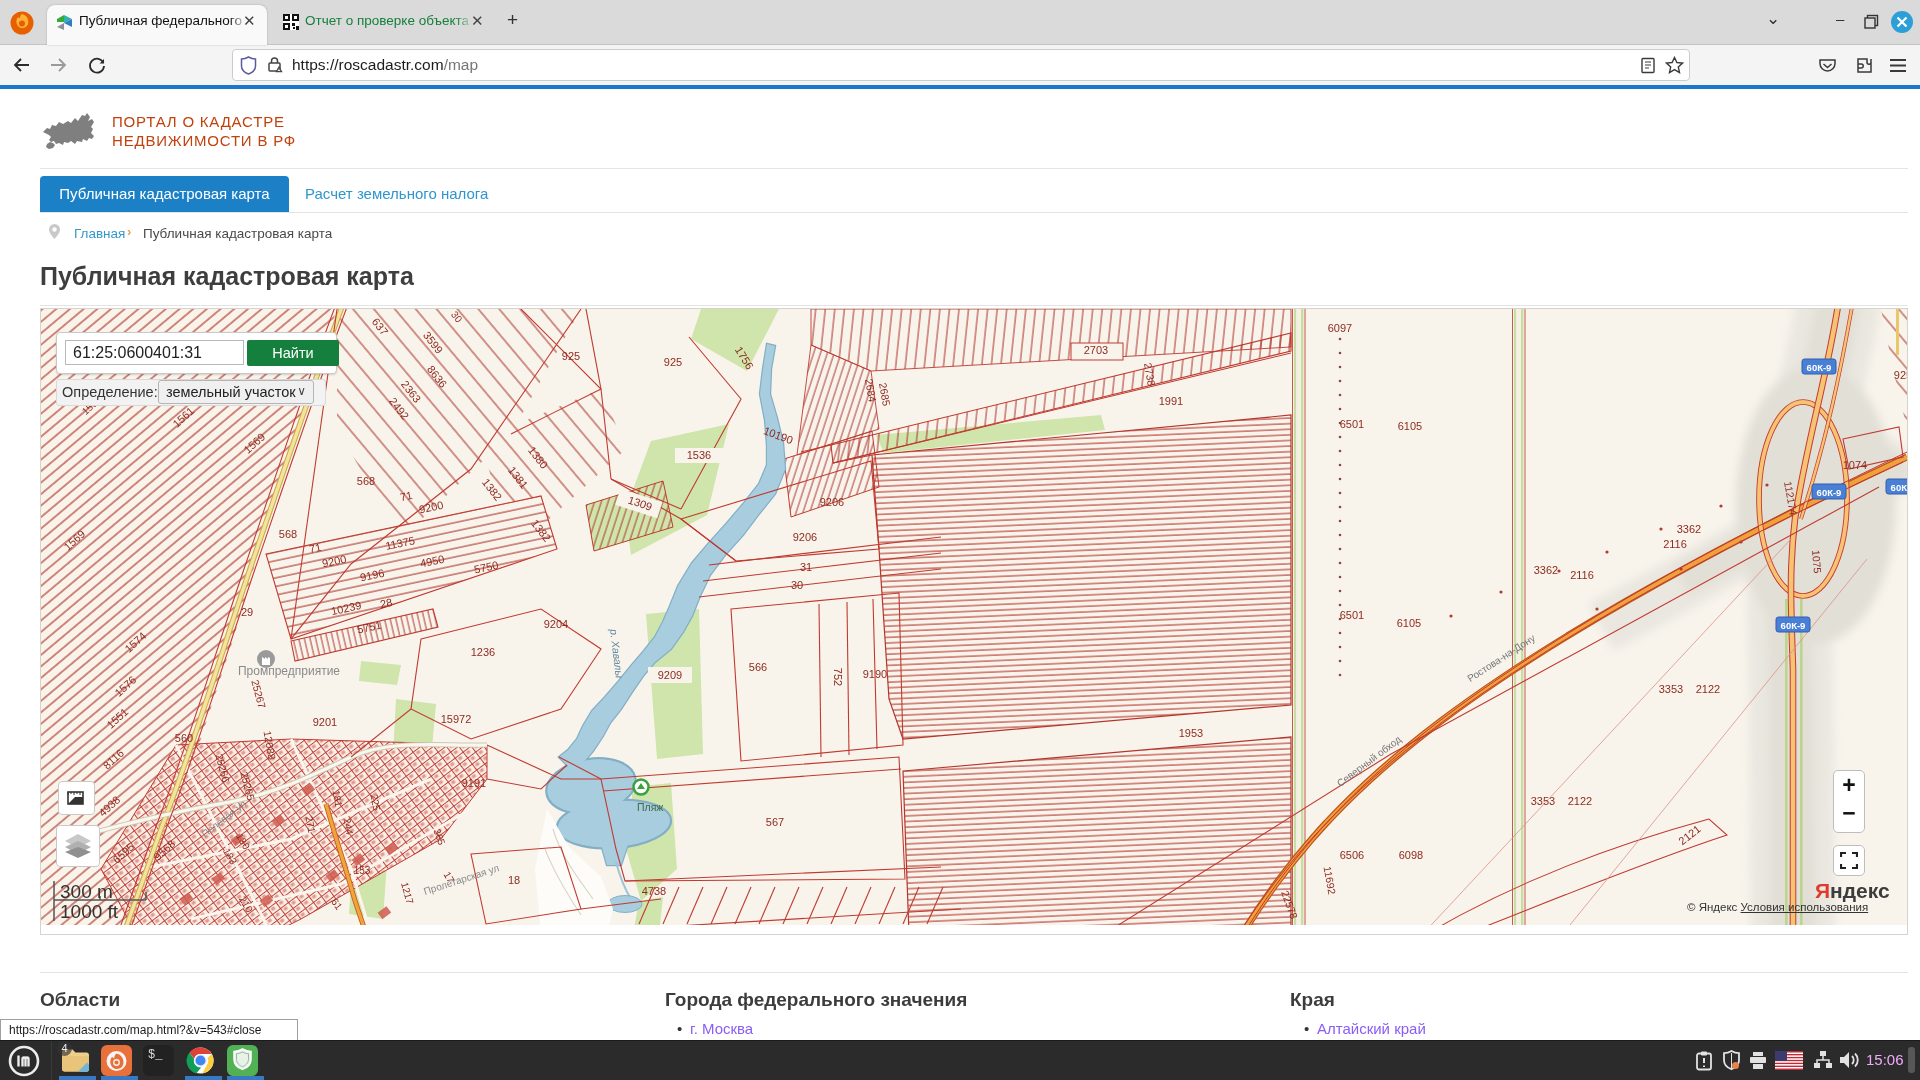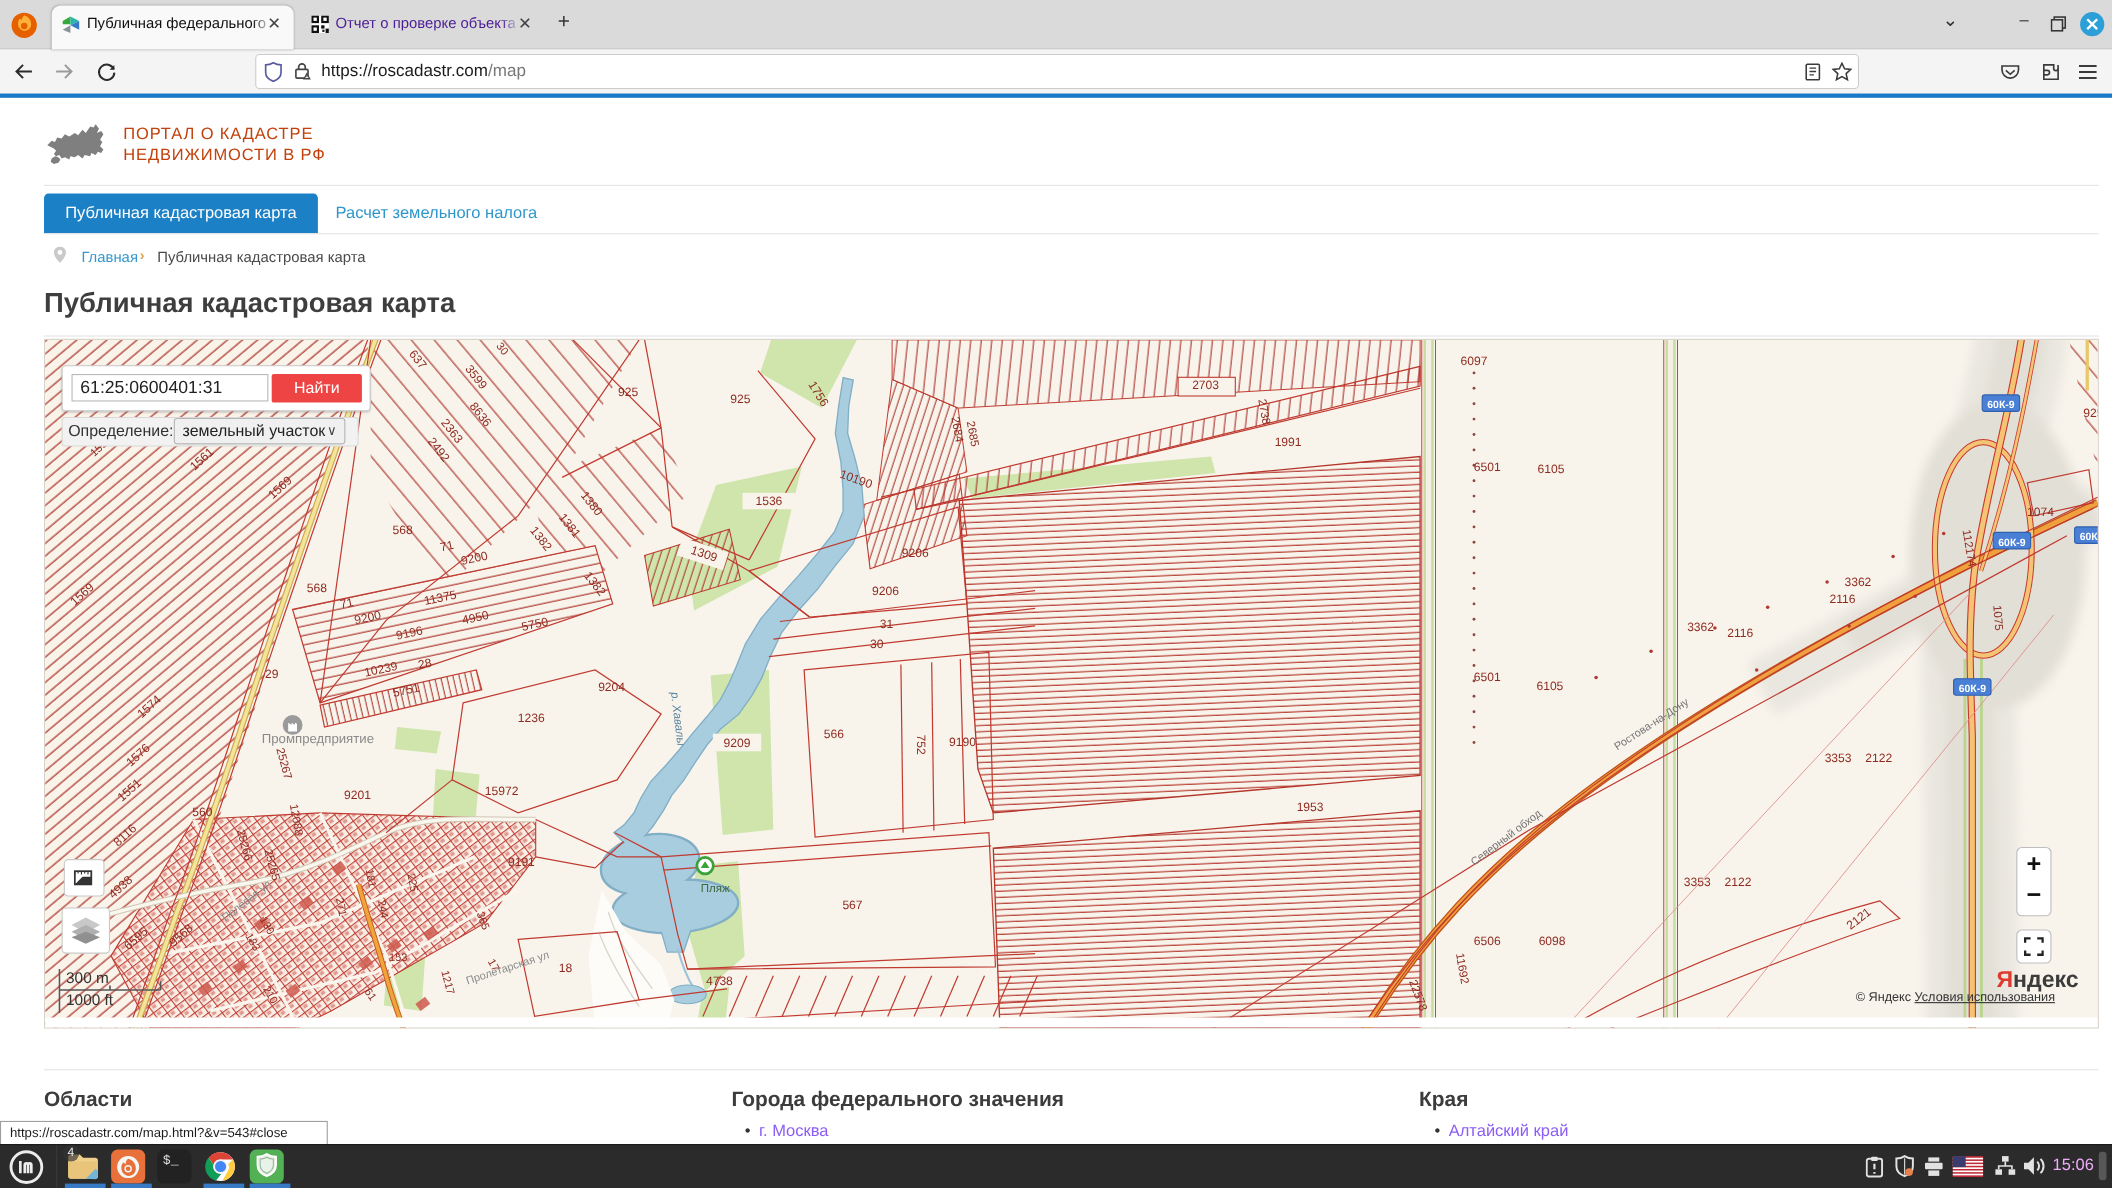--- a/index.html
+++ b/index.html
@@ -54,21 +54,21 @@
  <rect x="0" y="0" width="7" height="7" fill="#111"></rect>
       <rect x="2" y="2" width="3" height="3" fill="#fff"></rect>
  <rect x="9" y="0" width="7" height="7" fill="#111"></rect>
       <rect x="11" y="2" width="3" height="3" fill="#fff"></rect>
  <rect x="0" y="9" width="7" height="7" fill="#111"></rect>
       <rect x="2" y="11" width="3" height="3" fill="#fff"></rect>
  <rect x="9" y="9" width="3" height="3" fill="#111"></rect>
       <rect x="13" y="12" width="3" height="4" fill="#111"></rect>
       <rect x="10" y="13" width="2" height="2" fill="#111"></rect>
 </svg>
-<div class="tabtitle" style="left:305px;width:168px;color:#4c1d95;-webkit-mask-image:linear-gradient(90deg,#000 90%,transparent)">Отчет о проверке объекта</div>
+<div class="tabtitle" style="left:305px;width:168px;color:#15803d;-webkit-mask-image:linear-gradient(90deg,#000 90%,transparent)">Отчет о проверке объекта</div>
 <div class="abs" style="left:471px;top:12px;font-size:15px;color:#444">✕</div>
 <div class="abs" style="left:507px;top:9px;font-size:19px;color:#333">+</div>
 
 <div class="abs" style="left:1766px;top:8px;font-size:17px;color:#333">⌄</div>
 <div class="abs" style="left:1836px;top:10px;font-size:15px;color:#333">–</div>
 <svg class="abs" style="left:1864px;top:14px" width="15" height="15" viewBox="0 0 15 15">
       <rect x="3.5" y="1.5" width="10" height="10" fill="none" stroke="#333" stroke-width="1.4"></rect>
       <rect x="1" y="4" width="10" height="10" fill="#dadada" stroke="#333" stroke-width="1.4"></rect>
     </svg>
 <svg class="abs" style="left:1890px;top:10px" width="24" height="24" viewBox="0 0 24 24">
@@ -502,38 +502,38 @@
           <text x="186" y="549" font-size="10" fill="#8e2b20" text-anchor="middle" transform="rotate(60 186 549)">183</text>
           <text x="321" y="565" font-size="10" fill="#8e2b20" text-anchor="middle">153</text>
           <text x="202" y="597" font-size="10" fill="#8e2b20" text-anchor="middle" transform="rotate(60 202 597)">210</text>
           <text x="363" y="585" font-size="10" fill="#8e2b20" text-anchor="middle" transform="rotate(75 363 585)">1217</text>
           <text x="405" y="570" font-size="10" fill="#8e2b20" text-anchor="middle" transform="rotate(60 405 570)">17</text>
           <text x="293" y="597" font-size="10" fill="#8e2b20" text-anchor="middle" transform="rotate(55 293 597)">61</text>
           <rect x="0" y="616" width="1866" height="9" fill="#fff"></rect>
         </svg>
  <div class="mctl" style="left:15px;top:23px;width:281px;height:42px;box-shadow:0 1px 2px rgba(0,0,0,.15)"></div>
  <div class="abs" style="left:24px;top:31px;width:179px;height:25px;background:#fff;border:1px solid #b9b9b9;font-size:16px;color:#222;line-height:24px;padding-left:7px">61:25:0600401:31</div>
- <div class="abs" style="left:206px;top:31px;width:82px;height:26px;background:#ef4444;border-radius:2px;color:#fff;font-size:14.5px;text-align:center;line-height:26px">Найти</div>
+ <div class="abs" style="left:206px;top:31px;width:92px;height:26px;background:#15803d;border-radius:2px;color:#fff;font-size:14.5px;text-align:center;line-height:26px">Найти</div>
  <div class="mctl" style="left:15px;top:70px;width:270px;height:27px;border-radius:3px;background:#f2f2f2;border-color:#d9d9d9"></div>
  <div class="abs" style="left:21px;top:75px;font-size:14.5px;color:#333">Определение:</div>
  <div class="abs" style="left:117px;top:71px;width:156px;height:24px;background:#f0f0f0;border:1px solid #b5b5b5;border-radius:3px;font-size:14.5px;color:#222;line-height:23px;padding-left:7px">земельный участок <span style="position:absolute;right:7px;top:-1px;font-size:12px;color:#444">∨</span></div>
  <div class="mctl" style="left:17px;top:472px;width:37px;height:34px;border-radius:4px"></div>
  <svg class="abs" style="left:26px;top:480px" width="19" height="18" viewBox="0 0 19 18">
           <rect x="1" y="3" width="15" height="12" fill="#fff" stroke="#333" stroke-width="1.6"></rect>
           <path d="M1 15L8 8h8v7z" fill="#333"></path>
           <path d="M1 3v3M4 3v2M7 3v3M10 3v2M13 3v3" stroke="#333" stroke-width="1"></path>
         </svg>
  <div class="mctl" style="left:15px;top:516px;width:44px;height:42px;border-radius:4px"></div>
  <svg class="abs" style="left:23px;top:524px" width="28" height="26" viewBox="0 0 28 26">
           <path d="M14 1L27 8 14 15 1 8z" fill="#c8c8c8"></path>
           <path d="M14 8L27 14 14 21 1 14z" fill="#b0b0b0"></path>
           <path d="M14 14L27 19 14 25 1 19z" fill="#909090"></path>
         </svg>
 
- <div class="abs" style="left:12px;top:571px;width:80px;height:40px;font-size:14px;color:#333">
+ <div class="abs" style="left:12px;top:571px;width:80px;height:40px;font-size:19px;color:#333">
   <svg width="100" height="42" viewBox="0 0 100 42">
             <path d="M1 1v40M1 20h92M93 12v8M47 16v4" stroke="#555" stroke-width="1.5" fill="none"></path>
           </svg>
   <div class="abs" style="left:7px;top:1px">300 m</div><div class="abs" style="left:7px;top:21px">1000 ft</div>
  </div>
 
  <div class="mctl" style="left:1792px;top:461px;width:32px;height:63px;border-radius:5px;border-color:#bdbdbd"></div>
  <div class="abs" style="left:1792px;top:461px;width:32px;height:32px;font-size:23px;color:#111;text-align:center;line-height:30px;font-weight:bold">+</div>
  <div class="abs" style="left:1792px;top:489px;width:32px;height:32px;font-size:23px;color:#111;text-align:center;line-height:30px;font-weight:bold">−</div>
  <div class="mctl" style="left:1792px;top:536px;width:32px;height:31px;border-radius:5px;border-color:#bdbdbd"></div>

